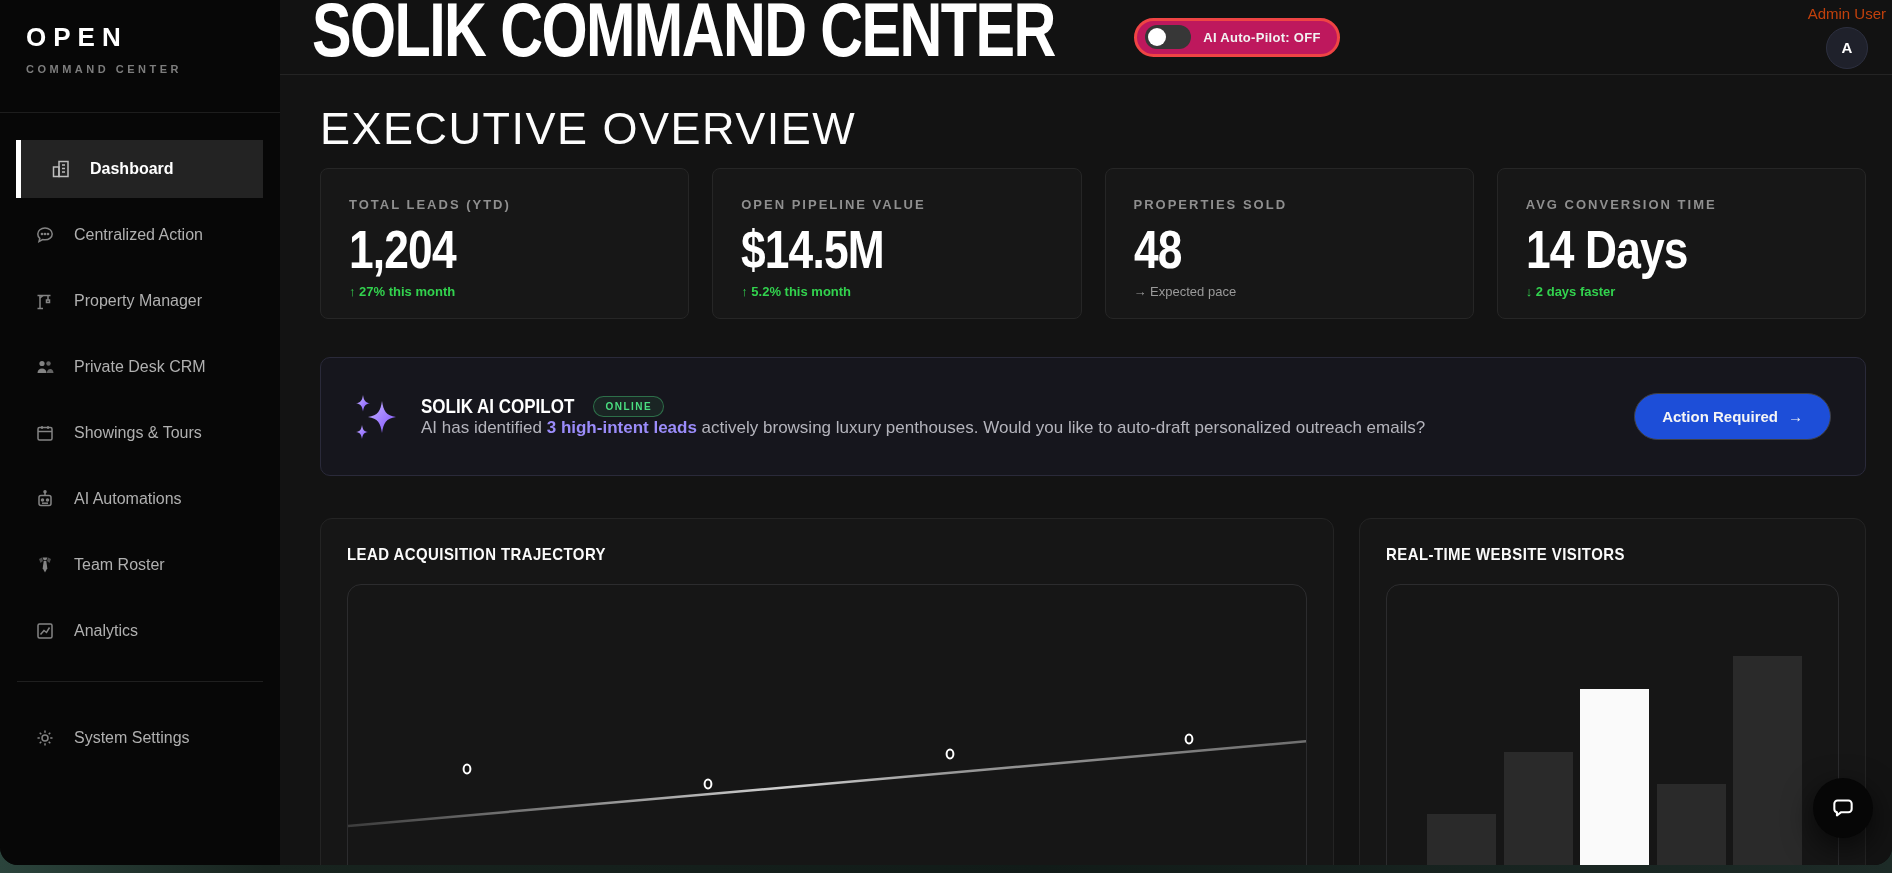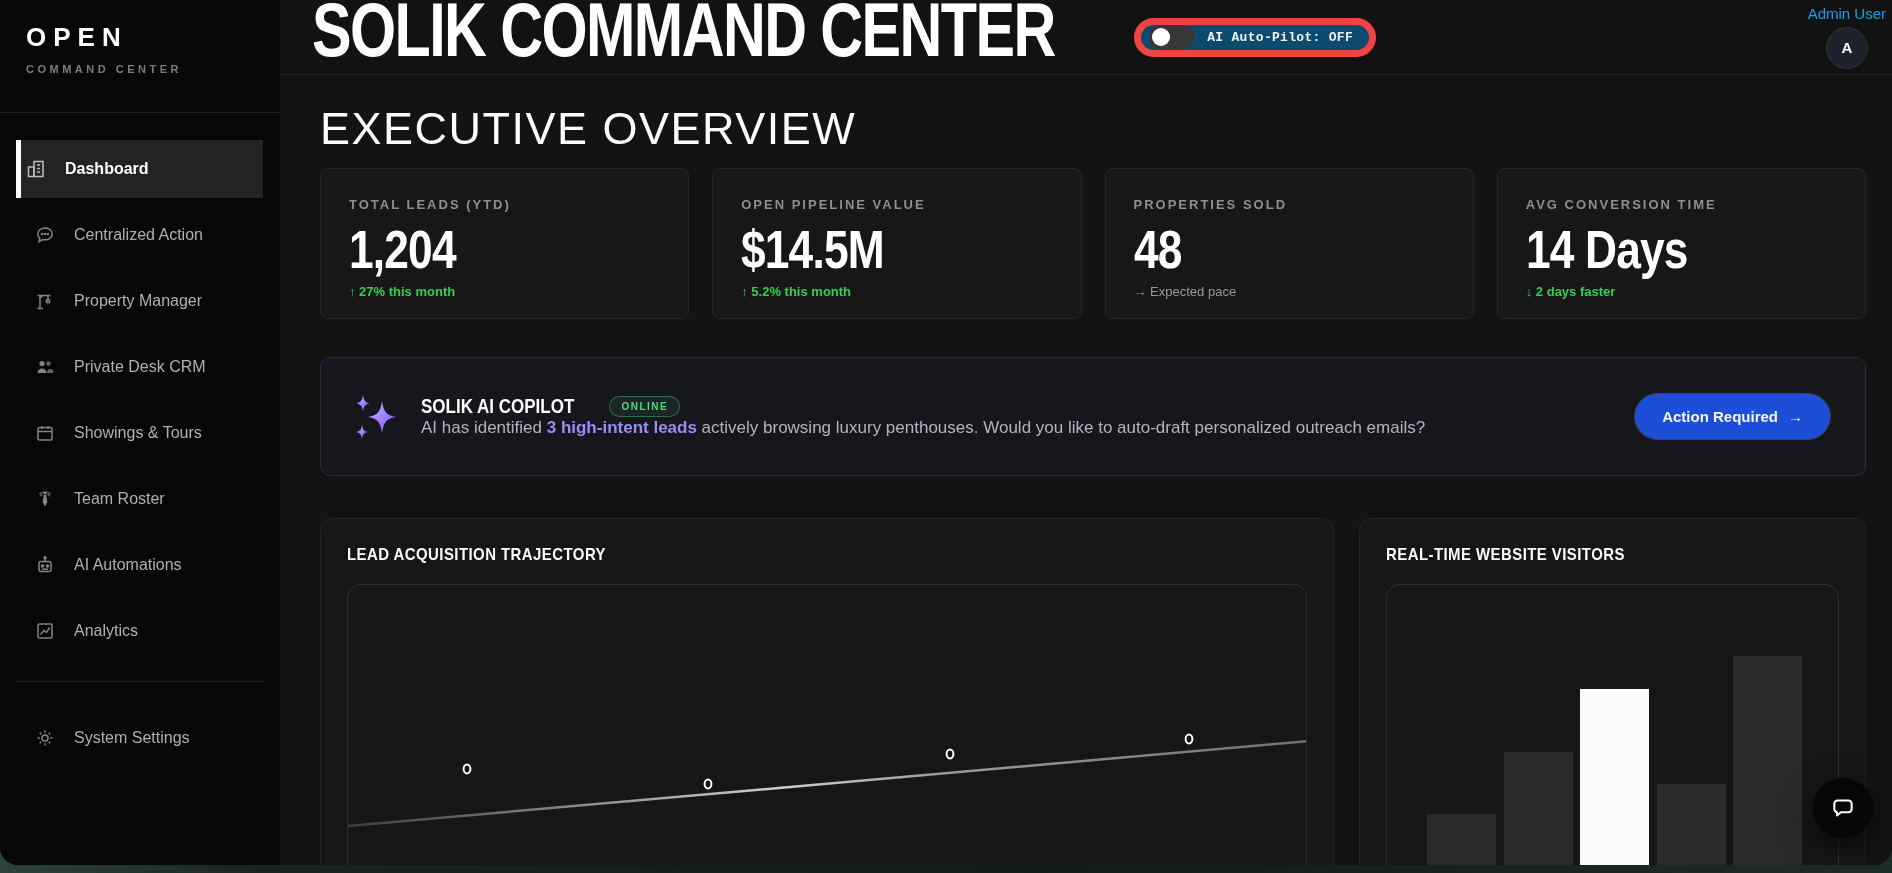--- a/index.html
+++ b/index.html
@@ -21,49 +21,49 @@
   }
   .brand{ padding:22px 0 0 26px; height:113px; border-bottom:1px solid #1d1d1d;}
   .brand-name{ font-size:26px; font-weight:800; letter-spacing:7px; color:#ffffff;}
   .brand-sub{ margin-top:10px; font-size:11px; letter-spacing:3.5px; color:#7d7d7d; font-weight:600;}
   .nav{ padding-top:27px; }
   .nav-item{
     height:58px; margin:0 17px 8px 16px; display:flex; align-items:center;
     padding-left:18px; gap:18px; color:#b0b0b0; font-size:16px; cursor:pointer;
   }
   .nav-item.active{
-    background:#232323; color:#ffffff; border-left:5px solid #ffffff; padding-left:4px;
+    background:#232323; color:#ffffff; border-left:5px solid #ffffff; padding-left:29px;
     font-weight:600;
   }
   .nav-icon{ width:22px; height:22px; display:flex; align-items:center; justify-content:center; opacity:.85;}
   .nav-divider{ height:1px; background:#1f1f1f; margin:21px 17px 0 17px; }
   .nav-footer{ padding-top:27px; }
   
   .main{
     position:absolute; left:280px; top:0; right:0; bottom:0; background:#131313;
   }
   .header{
     height:75px; background:#121212; border-bottom:1px solid #242424;
     display:flex; align-items:center; padding:0 8px 0 32px; overflow:hidden; position:relative;
   }
   .mega-title{
     display:inline-block; font-size:76px; line-height:1; font-weight:800; color:#ffffff;
     letter-spacing:-2px; transform:scaleX(.78); transform-origin:left center;
     margin-top:-14px; white-space:nowrap;
   }
   .autopilot{
     margin-left:-130px; display:flex; align-items:center; gap:12px;
-    background:#0c4a6e; border:7px solid #ef4444; border-radius:999px;
-    height:39px; padding:0 16px 0 8px; cursor:pointer; flex:none;font-family:Liberation Mono, monospace;
+    background:#be185d; border:3px solid #ef4444; border-radius:999px;
+    height:39px; padding:0 16px 0 8px; cursor:pointer; flex:none;
   }
   .switch{ width:46px; height:24px; background:#373737; border-radius:12px; position:relative; }
   .knob{ position:absolute; left:3px; top:3px; width:18px; height:18px; background:#ffffff; border-radius:50%; }
   .autopilot-label{ font-size:13px; font-weight:700; color:#f2f2f2; letter-spacing:.3px;}
   .admin{ position:absolute; right:6px; top:5px; text-align:center; }
-  .admin-name{ font-size:15px; color:#0ea5e9; font-weight:500; }
+  .admin-name{ font-size:15px; color:#c2410c; font-weight:500; }
   .avatar{
     margin:5px auto 0; width:42px; height:42px; border-radius:50%;
     background:#1f212b; border:1px solid #2d3040; color:#fff;
     font-size:15px; font-weight:700; line-height:40px; text-align:center; cursor:pointer;
   }
   .content{ padding:0 26px 0 40px; }
   .section-heading{
     margin-top:28px; font-size:45px; font-weight:300; letter-spacing:1.5px; color:#fdfdfd;
     font-family:"Liberation Sans",sans-serif;
   }
@@ -81,21 +81,21 @@
   }
   .kpi-delta{ margin-top:6px; font-size:13px; font-weight:700; color:#32d24e; }
   .kpi-delta.neutral{ color:#9a9a9a; font-weight:500; }
   
   .copilot{
     margin-top:38px; height:119px; background:#16161d; border:1px solid #2a2a3a;
     border-radius:10px; display:flex; align-items:center; padding:0 34px 0 32px;
   }
   .sparkles{ flex:none; width:46px; height:52px; }
   .copilot-body{ margin-left:22px; }
-  .copilot-title-row{ display:flex; align-items:center; gap:16px; }
+  .copilot-title-row{ display:flex; align-items:center; }
   .copilot-title{
     display:inline-block; font-size:20px; font-weight:800; color:#ffffff;
     letter-spacing:0; transform:scaleX(.85); transform-origin:left center; white-space:nowrap;
   }
   .online-badge{
     font-size:10px; font-weight:700; letter-spacing:1.5px; color:#4ade80;
     background:rgba(74,222,128,.08); border:1px solid rgba(74,222,128,.4);
     border-radius:999px; padding:4px 11px; margin-left:-8px;
   }
   .copilot-msg{ font-size:17px; color:#b4b4bc; }
@@ -197,41 +197,41 @@
             <rect x="3" y="4.5" width="14" height="12.5" rx="1.5"></rect>
               <line x1="3" y1="8.5" x2="17" y2="8.5"></line>
             <line x1="7" y1="3" x2="7" y2="6"></line>
               <line x1="13" y1="3" x2="13" y2="6"></line>
           </svg>
         </span>
         <span>Showings &amp; Tours</span>
       </div>
       <div class="nav-item">
         <span class="nav-icon">
-          <svg width="20" height="20" viewBox="0 0 20 20" fill="#9a9a9a">
-            <path d="M7.5 2.5h5l-1.3 2.8h-2.4Z"></path>
-            <path d="M8.7 6h2.6l1 7.2-2.3 4.3-2.3-4.3Z"></path>
-            <path d="M4 4l3-1.5 1 3.5-2.5 2Z" opacity=".55"></path>
-              <path d="M16 4l-3-1.5-1 3.5 2.5 2Z" opacity=".55"></path>
-          </svg>
-        </span>
-        <span>Team Roster</span>
-      </div>
-      <div class="nav-item">
-        <span class="nav-icon">
           <svg width="20" height="20" viewBox="0 0 20 20" fill="none" stroke="#9a9a9a" stroke-width="1.5">
             <rect x="4" y="6.5" width="12" height="10" rx="2"></rect>
               <line x1="10" y1="3" x2="10" y2="6.5"></line>
             <circle cx="10" cy="2.8" r="1" fill="#9a9a9a"></circle>
             <circle cx="7.5" cy="11" r="1" fill="#9a9a9a"></circle>
               <circle cx="12.5" cy="11" r="1" fill="#9a9a9a"></circle>
             <line x1="7" y1="14.2" x2="13" y2="14.2"></line>
           </svg>
         </span>
         <span>AI Automations</span>
+      </div>
+      <div class="nav-item">
+        <span class="nav-icon">
+          <svg width="20" height="20" viewBox="0 0 20 20" fill="#9a9a9a">
+            <path d="M7.5 2.5h5l-1.3 2.8h-2.4Z"></path>
+            <path d="M8.7 6h2.6l1 7.2-2.3 4.3-2.3-4.3Z"></path>
+            <path d="M4 4l3-1.5 1 3.5-2.5 2Z" opacity=".55"></path>
+              <path d="M16 4l-3-1.5-1 3.5 2.5 2Z" opacity=".55"></path>
+          </svg>
+        </span>
+        <span>Team Roster</span>
       </div>
       <div class="nav-item">
         <span class="nav-icon">
           <svg width="20" height="20" viewBox="0 0 20 20" fill="none" stroke="#9a9a9a" stroke-width="1.5">
             <rect x="3" y="3" width="14" height="14" rx="1.5"></rect>
             <polyline points="5.5,13.5 9,9.5 11.5,11.5 14.5,6.5"></polyline>
           </svg>
         </span>
         <span>Analytics</span>
       </div>

